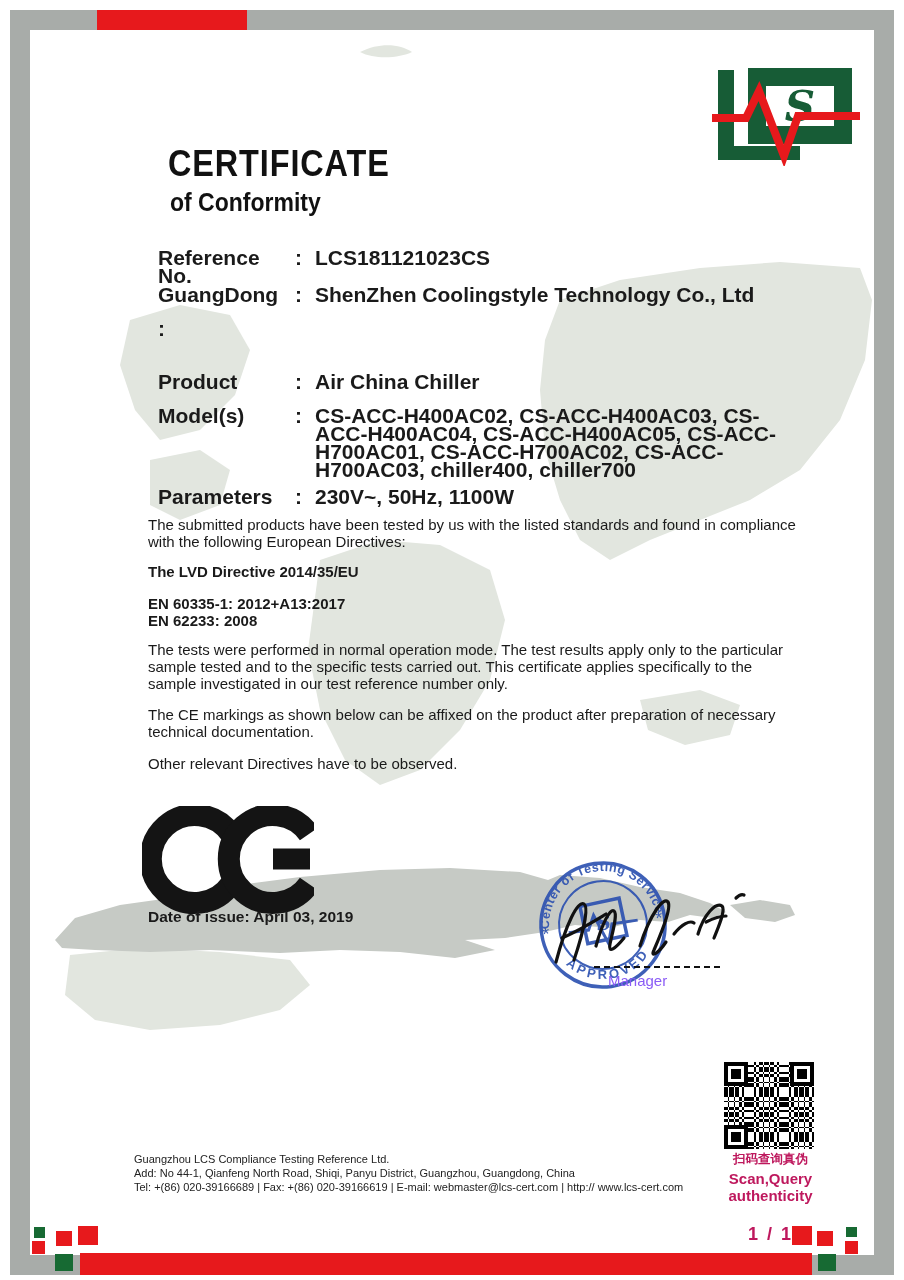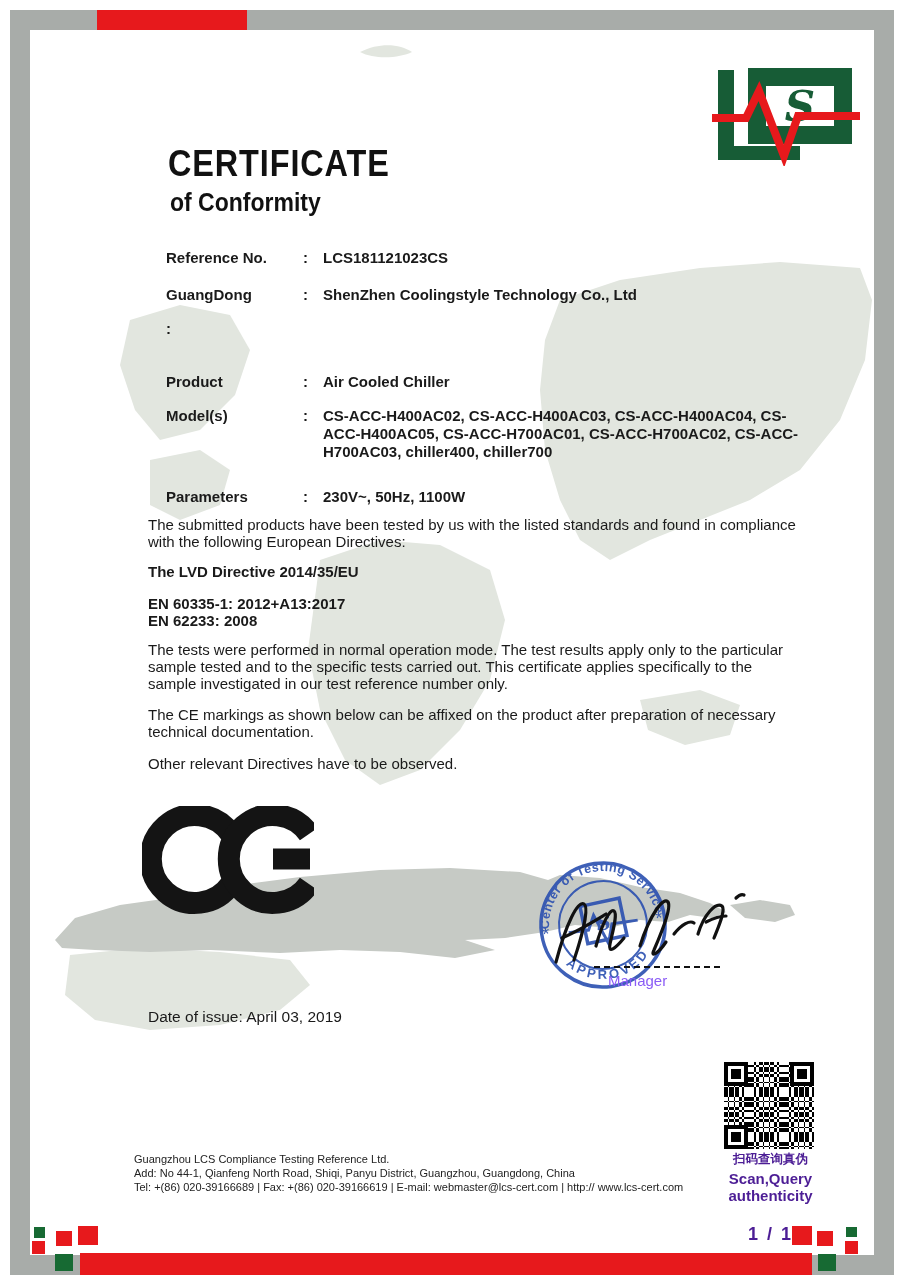--- a/index.html
+++ b/index.html
@@ -25,47 +25,47 @@
   .rg1{left:846px;top:1227px;width:11px;height:10px;}
   .rr1{left:845px;top:1241px;width:13px;height:13px;}
   .rg2{left:818px;top:1254px;width:18px;height:17px;}
   
   .mapsvg{position:absolute;left:0;top:0;z-index:0;}
   .title1{position:absolute;left:168px;top:143px;font-size:36px;font-weight:bold;color:#111;
           transform:scaleX(.9);transform-origin:left;letter-spacing:1px;z-index:2;}
   .title2{position:absolute;left:170px;top:188px;font-size:25px;font-weight:bold;color:#111;
           transform:scaleX(.92);transform-origin:left;z-index:2;}
   .logo{position:absolute;left:712px;top:64px;width:148px;height:102px;z-index:2;}
-  .fieldrow{position:absolute;left:166px;display:flex;font-size:15px;font-weight:bold;line-height:18px;z-index:2;}
+  .fieldrow{position:absolute;left:158px;display:flex;font-size:21px;font-weight:bold;line-height:18px;z-index:2;}
   .fieldrow .lbl{width:137px;flex:none;}
   .fieldrow .col{width:20px;flex:none;text-align:left;}
   .fieldrow .val{width:495px;}
   .f-ref{top:249px;} .f-app{top:286px;} .f-addr{top:320px;} .f-prod{top:373px;} .f-mod{top:407px;} .f-par{top:488px;}
   .para{position:absolute;left:148px;width:648px;font-size:15px;line-height:17px;z-index:2;}
   .p-intro{top:516px;} .p-dir{top:563px;font-weight:bold;} .p-std{top:595px;font-weight:bold;}
   .p-tests{top:641px;} .p-ce{top:706px;} .p-other{top:755px;}
   .ce-mark{position:absolute;left:142px;top:806px;z-index:2;}
-  .dateline{position:absolute;left:148px;top:1008px;font-size:15.5px;font-weight:normal;z-index:2;}
+  .dateline{position:absolute;left:148px;top:908px;font-size:15.5px;font-weight:bold;z-index:2;}
   .stamp{position:absolute;left:518px;top:840px;width:170px;height:170px;z-index:2;opacity:.9;
          transform:rotate(-8deg);}
   .sig{position:absolute;left:548px;top:876px;width:205px;height:108px;z-index:3;}
   .sigline{position:absolute;left:594px;top:966px;width:126px;border-bottom:2px dashed #111;z-index:3;}
   .manager{position:absolute;left:608px;top:972px;font-size:15px;color:#8b5cf6;z-index:3;}
   
   .qr{position:absolute;left:719px;top:1057px;width:100px;height:97px;background:#fff;z-index:2;}
   .qr-noise{position:absolute;inset:5px;
     background:repeating-conic-gradient(#000 0% 25%, #fff 0% 50%) 0 0/10px 10px,
                repeating-conic-gradient(#000 0% 25%, #fff 0% 50%) 4px 3px/14px 18px;
     background-blend-mode:difference;}
   .finder{position:absolute;width:16px;height:16px;border:4px solid #000;background:#fff;}
   .finder>div{position:absolute;inset:3px;background:#000;}
   .finder.tl{left:5px;top:5px;} .finder.tr{right:5px;top:5px;} .finder.bl{left:5px;bottom:5px;}
   
   .footer{position:absolute;left:134px;top:1153px;width:560px;font-size:11px;line-height:13.8px;color:#222;z-index:2;}
-  .fright{position:absolute;left:688px;top:1151px;width:165px;text-align:center;z-index:2;color:#4c1d95;}
+  .fright{position:absolute;left:688px;top:1151px;width:165px;text-align:center;z-index:2;color:#be185d;}
   .fr-cn{font-size:12.5px;font-weight:bold;}
   .fr-en{font-size:15px;font-weight:bold;margin-top:2px;}
   .fr-pg{font-size:18px;font-weight:bold;margin-top:20px;letter-spacing:2px;}
 </style>
 </head>
 <body>
 
 <div class="page">
 
   <svg class="mapsvg" width="904" height="1280">
@@ -117,21 +117,21 @@
     <span class="lbl">GuangDong</span>
     <span class="col">:</span>
     <span class="val">ShenZhen Coolingstyle Technology Co., Ltd</span>
   </div>
   <div class="fieldrow f-addr">
     <span class="col">:</span>
   </div>
   <div class="fieldrow f-prod">
     <span class="lbl">Product</span>
     <span class="col">:</span>
-    <span class="val">Air Cooled Chiller</span>
+    <span class="val">Air China Chiller</span>
   </div>
   <div class="fieldrow f-mod">
     <span class="lbl">Model(s)</span>
     <span class="col">:</span>
     <span class="val">CS-ACC-H400AC02, CS-ACC-H400AC03, CS-ACC-H400AC04, CS-ACC-H400AC05, CS-ACC-H700AC01, CS-ACC-H700AC02, CS-ACC-H700AC03, chiller400, chiller700</span>
   </div>
   <div class="fieldrow f-par">
     <span class="lbl">Parameters</span>
     <span class="col">:</span>
     <span class="val">230V~, 50Hz, 1100W</span>

